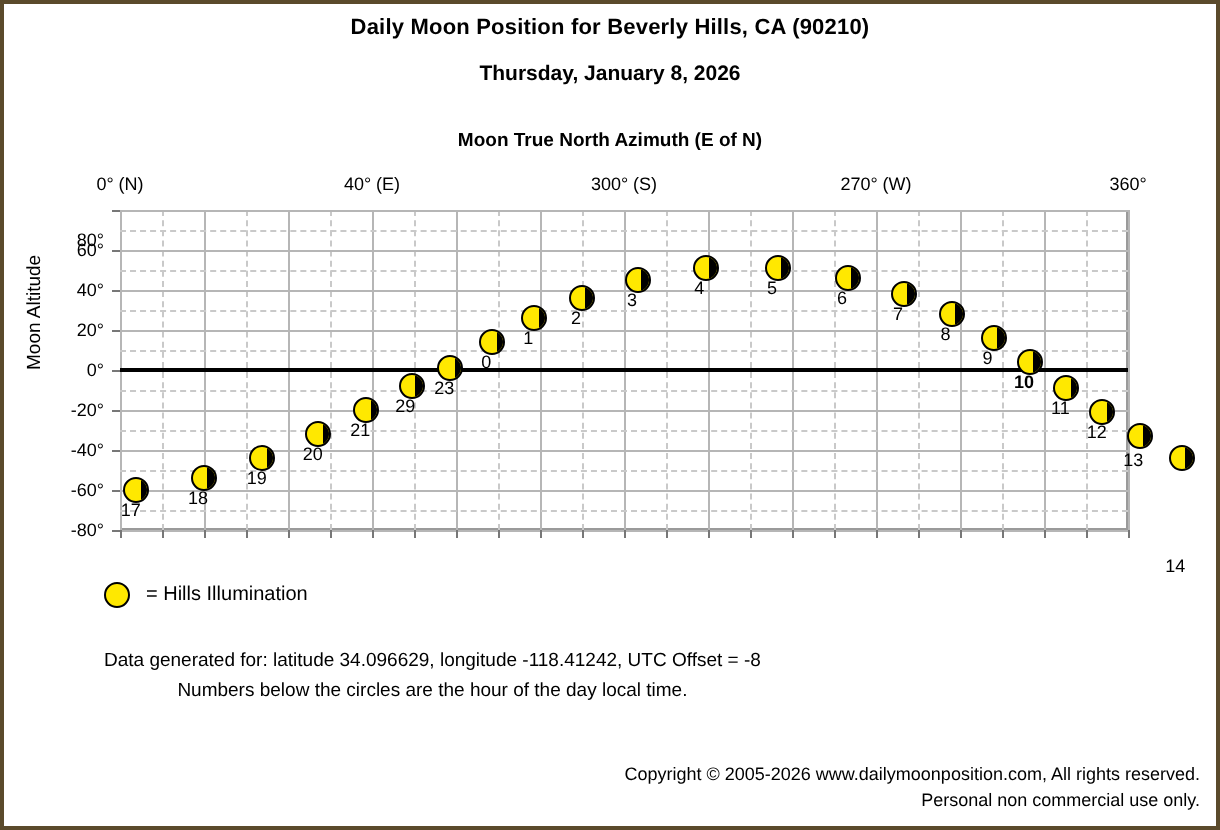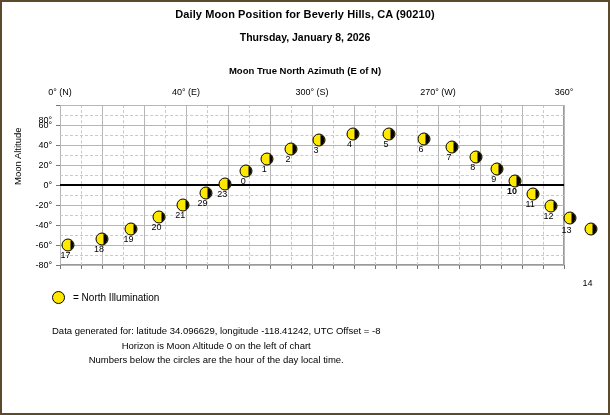--- a/index.html
+++ b/index.html
@@ -327,24 +327,27 @@
       <div class="moon-num" style="left: 506.6px; top: 106px; margin-top: 14px;">13</div>
       <div class="moon" style="left: 530.6px; top: 124px;">
         <div class="shadow" style="width: 42%;"></div>
       </div>
       <div class="moon-num" style="left: 527.6px; top: 129px; margin-top: 44px;">14</div>
     </div>
 
   <div class="legend">
     <div class="legend-row">
       <span class="legend-dot high"></span>
-      <span class="legend-text">= North Illumination</span>
+      <span class="legend-text">= Hills Illumination</span>
     </div>
   </div>
 
   <div class="notes">
     <div>Data generated for: latitude 34.096629, longitude -118.41242, UTC Offset = -8</div>
-    <div>Horizon is Moon Altitude 0 on the left of chart</div>
     <div>Numbers below the circles are the hour of the day local time.</div>
   </div>
 
+  <div class="copyright">
+    <div>Copyright © 2005-2026 www.dailymoonposition.com, All rights reserved.</div>
+    <div>Personal non commercial use only.</div>
+  </div>
 
 </div>
 
 </body></html>

